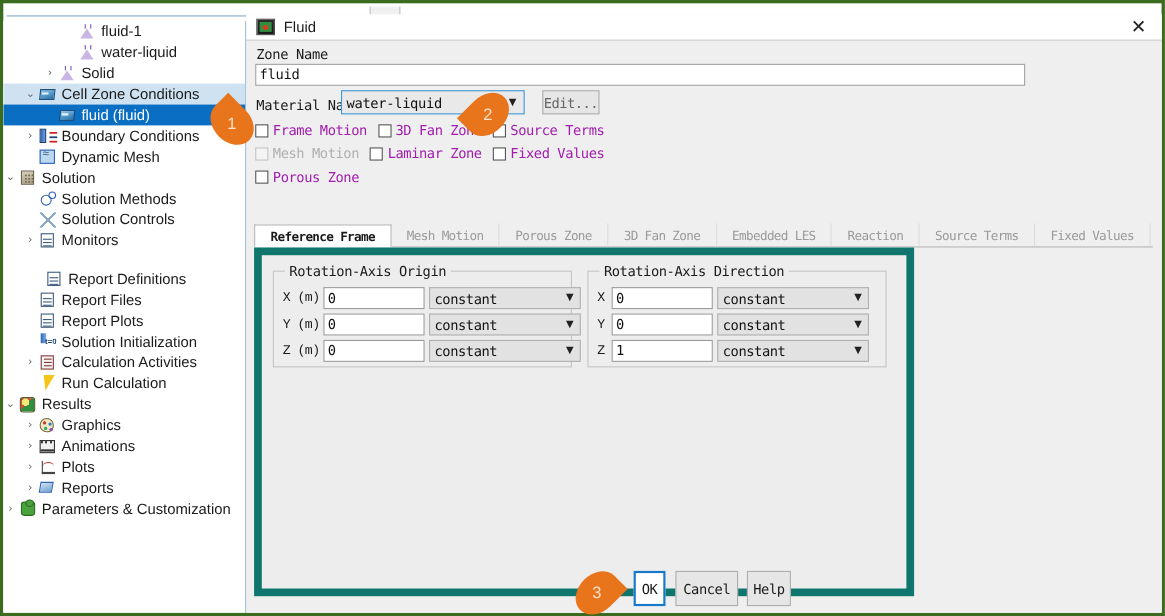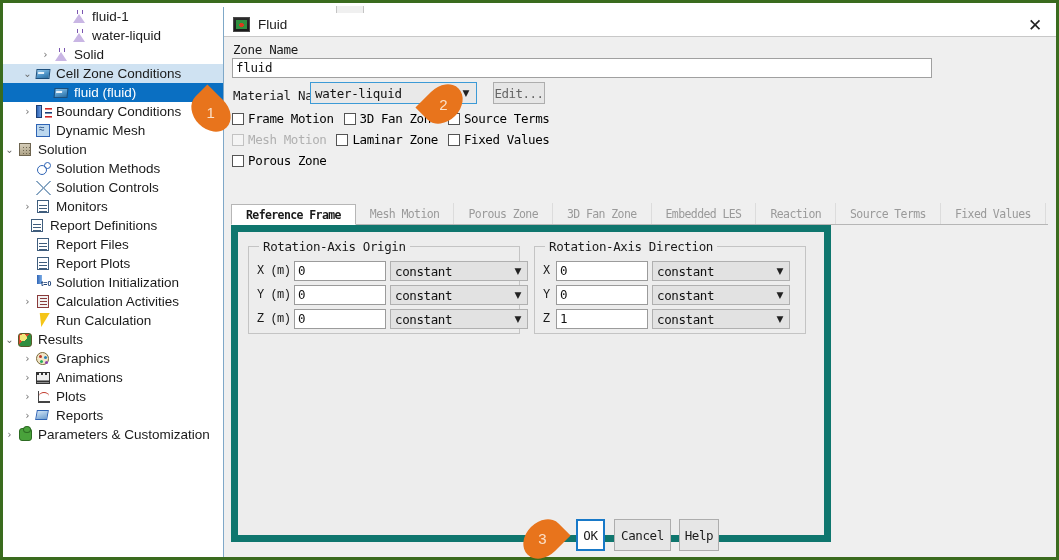--- a/index.html
+++ b/index.html
@@ -12,21 +12,21 @@
     position: relative;
   }
   #root {
     position: absolute; inset: 0;
     border: 3px solid #3a6b1e;
     background: #ffffff;
   }
   
   #sidebar {
     position: absolute;
-    left: 0; top: 4px; width: 221px; bottom: 0;
+    left: 0; top: 16px; width: 221px; bottom: 0;
     background: #ffffff;
     border-right: 1px solid #7fa8c8;
     overflow: hidden;
   }
   .tree-row {
     height: 19px;
     display: flex;
     align-items: center;
     font-size: 13.5px;
     color: #1a1a1a;
@@ -271,21 +271,21 @@
   .cb {
     display: flex; align-items: center; margin-right: 10px;
   }
   .cbbox {
     width: 12px; height: 12px; background: #ffffff;
     border: 1.3px solid #545454; margin-right: 4px;
   }
   .cbbox.dis { border-color: #c2c2c2; background: #f4f4f4; }
   .cbtxt {
     font-family: "DejaVu Sans Mono", "Liberation Mono", monospace;
-    font-size: 12.5px; color: #000000; letter-spacing: -0.4px; white-space: nowrap;
+    font-size: 12.5px; color: #a21caf; letter-spacing: -0.4px; white-space: nowrap;
   }
   .cbtxt.dis { color: #b0b0b0; }
 
   
   #tabbar {
     position: absolute; left: 7px; top: 166px; right: 8px; height: 21px;
     border-bottom: 1px solid #b6b6b6;
     display: flex; align-items: flex-end;
   }
   .tab {
@@ -473,21 +473,21 @@
           </span>
           <span class="tlabel">Solution Controls</span>
         </div>
         <div class="tree-row" style="padding-left: 18px;">
           <span class="twisty">›</span>
           <span class="tico">
             <span class="ic-report"></span>
           </span>
           <span class="tlabel">Monitors</span>
         </div>
-        <div class="tree-row" style="padding-left: 12px;">
+        <div class="tree-row" style="padding-left: 24px; margin-top: 16px;">
           <span class="twisty"></span>
           <span class="tico">
             <span class="ic-report"></span>
           </span>
           <span class="tlabel">Report Definitions</span>
         </div>
         <div class="tree-row" style="padding-left: 18px;">
           <span class="twisty"></span>
           <span class="tico">
             <span class="ic-report"></span>

